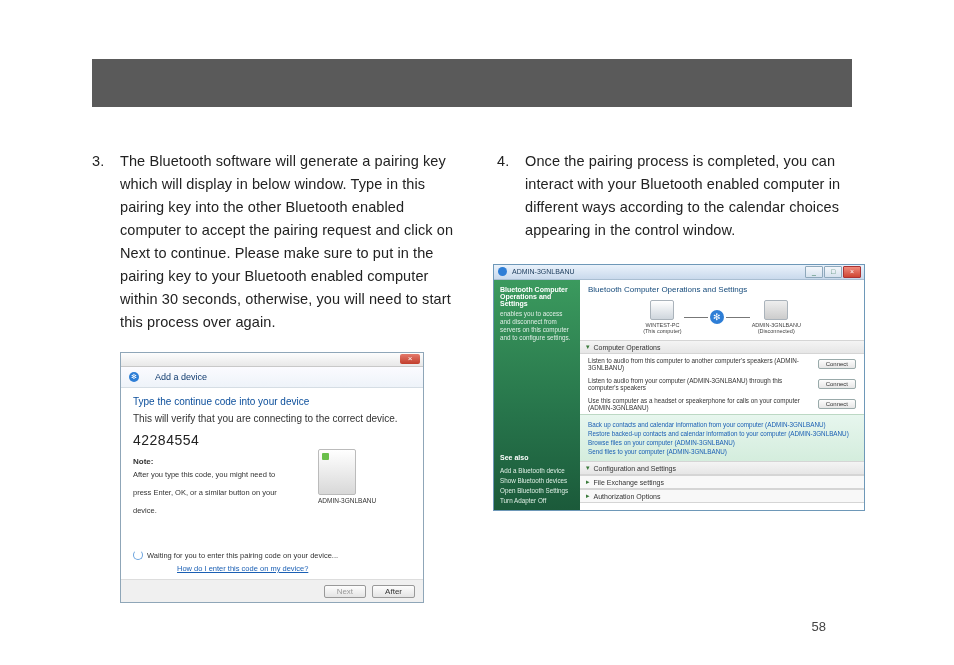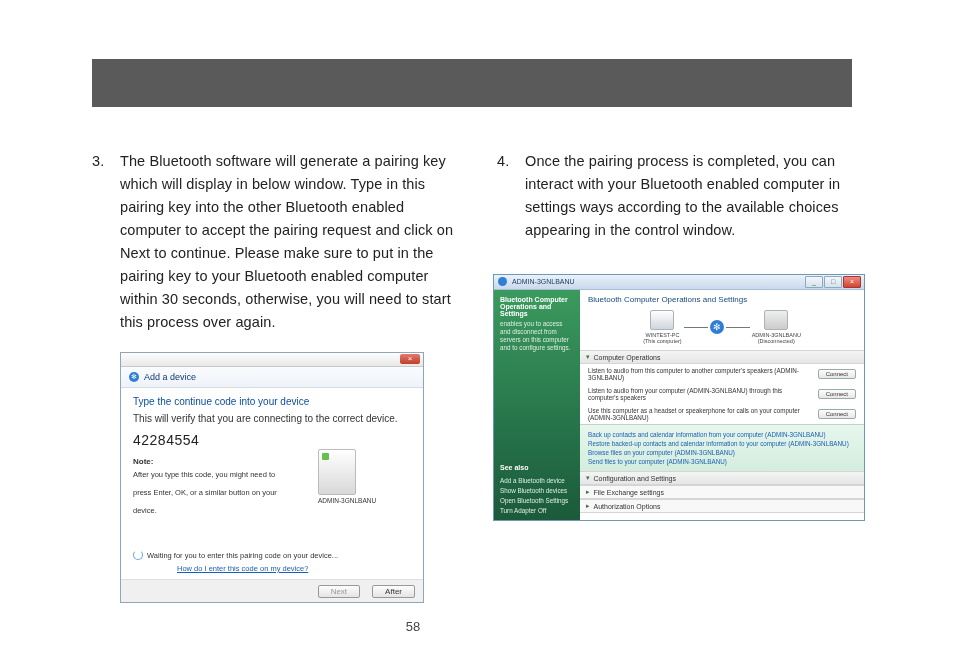--- a/index.html
+++ b/index.html
@@ -45,21 +45,21 @@
     flex-shrink: 0;
   }
   .para .txt {
     flex: 1;
   }
   .page-num {
     position: absolute;
     left: 0;
     width: 826px;
     top: 619px;
-    text-align: center;
+    text-align: right;
     font-size: 13px;
     color: #444;
   }
 
   
   .shot1 {
     margin-top: 18px;
     margin-left: 28px;
     width: 302px;
     border: 1px solid #8fa6b8;
@@ -83,21 +83,21 @@
     line-height:10px;
     text-align:center;
   }
   .shot1 .header {
     height: 20px;
     background: linear-gradient(#fbfbff,#eef3f9);
     border-bottom: 1px solid #d5dde4;
     display:flex;
     align-items:center;
     padding-left:8px;
-    gap:5px;
+    gap:16px;
     text-align:center;
   }
   .shot1 .bt-icon {
     width:10px;height:10px;border-radius:50%;
     background:#2e7ed6;color:#fff;font-size:7px;
     display:flex;align-items:center;justify-content:center;
   }
   .shot1 .header-text { font-size:9px; color:#103a6e; }
   .shot1 .body { padding: 8px 12px 6px 12px; }
   .shot1 .prompt { color:#0b4e9b; font-size:10px; margin-bottom:6px;}
@@ -115,31 +115,31 @@
     background:#6abf4b;border-radius:1px;
   }
   .shot1 .devname{font-size:6.5px;text-align:center;margin-top:2px;}
   .shot1 .note-h{font-size:8px;font-weight:bold;margin-top:9px;}
   .shot1 .note{font-size:7.5px;line-height:18px;color:#333;}
   .shot1 .waiting{margin-top:30px;font-size:7.5px;color:#333;display:flex;align-items:center;gap:4px;}
   .shot1 .spinner{width:8px;height:8px;border:1.5px solid #6aa2dd;border-top-color:transparent;border-radius:50%;}
   .shot1 .link{color:#1a5fb4;font-size:7.5px;text-decoration:underline;margin-top:4px;display:block;margin-left:44px;}
   .shot1 .footer{
     height:22px;background:#f0f0f0;border-top:1px solid #ddd;
-    display:flex;justify-content:flex-end;align-items:center;gap:12px;padding-right:8px;
+    display:flex;justify-content:flex-end;align-items:center;gap:6px;padding-right:8px;
   }
   .shot1 .btn{
     font-size:8px;padding:1px 12px;border:1px solid #999;border-radius:2px;
     background:linear-gradient(#fdfdfd,#e4e4e4);
   }
   .shot1 .btn.disabled{color:#999;}
 
   
   .shot2{
-    margin-top:32px;margin-left:-4px;
+    margin-top:22px;margin-left:-4px;
     width:370px;border:1px solid #6e98b8;font-size:7px;color:#333;
   }
   .shot2 .titlebar2{
     height:14px;background:linear-gradient(#eaf2fb,#c9d9ec);
     border-bottom:1px solid #a9bed2;position:relative;
     font-size:7px;padding-left:18px;line-height:14px;color:#1a3a5a;
   }
   .shot2 .tb-icon{position:absolute;left:4px;top:2px;width:9px;height:9px;border-radius:50%;background:#2e7ed6;}
   .shot2 .winbtns{position:absolute;right:3px;top:1px;display:flex;gap:1px;}
   .shot2 .wbtn{width:16px;height:10px;border:1px solid #8ea8bb;border-radius:1px;background:linear-gradient(#f4f7fb,#d6e2ee);font-size:7px;text-align:center;line-height:9px;color:#375;}
@@ -227,21 +227,21 @@
       <div class="footer">
         <div class="btn disabled">Next</div>
         <div class="btn">After</div>
       </div>
     </div>
   </div>
 
   <div class="col">
     <div class="para">
       <div class="num">4.</div>
-      <div class="txt">Once the pairing process is completed, you can interact with your Bluetooth enabled computer in settings ways according to the available choices appearing in the control window.</div>
+      <div class="txt">Once the pairing process is completed, you can interact with your Bluetooth enabled computer in different ways according to the calendar choices appearing in the control window.</div>
     </div>
 
     <div class="shot2">
       <div class="titlebar2">
         <div class="tb-icon"></div>
         <span>ADMIN-3GNLBANU</span>
         <div class="winbtns">
           <div class="wbtn">_</div>
           <div class="wbtn">□</div>
           <div class="wbtn red">×</div>

